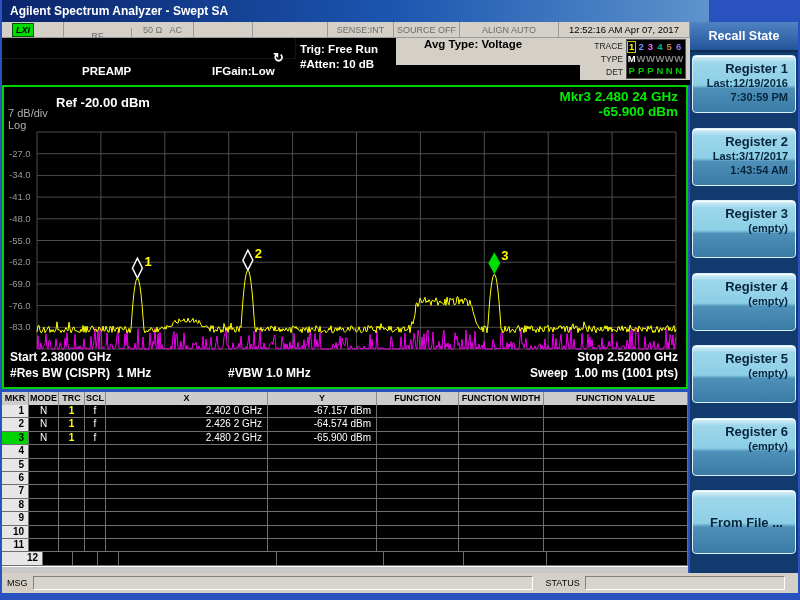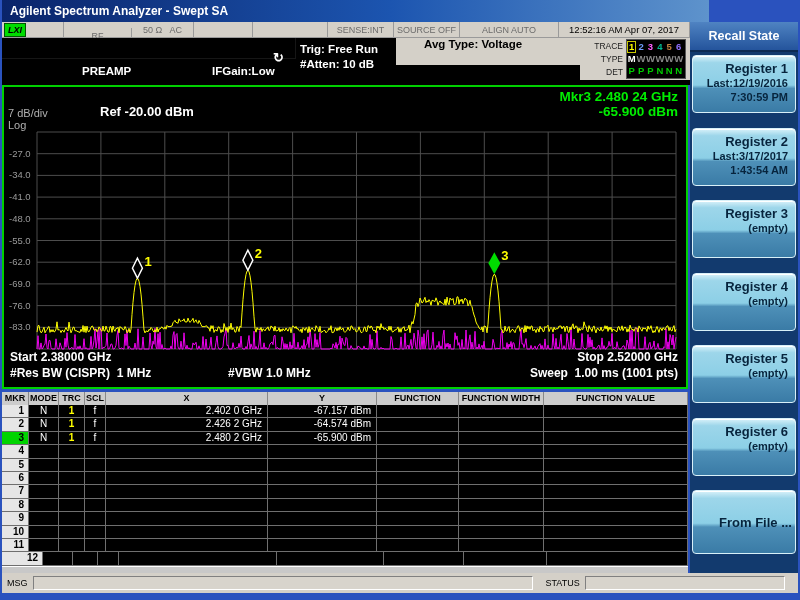--- a/index.html
+++ b/index.html
@@ -77,33 +77,33 @@
   
   #side-panel { position:absolute; left:690px; top:22px; width:108px; height:551px; background:#123a6e; }
   #panel-header { height:30px; background:linear-gradient(180deg,#4f83c2,#24549c);
     color:#fff; font-weight:bold; font-size:12.5px; text-align:center; line-height:28px;
     border-bottom:2px solid #0c2a52; }
   .sp-btn { position:absolute; left:2px; width:104px; border-radius:4px; border:1px solid #d8f0f8;
     background:linear-gradient(180deg,#d9f2fa 0%,#9dd6ea 12%,#8ccfe6 52%,#4e90b8 58%,#3a7ba6 100%);
     box-shadow:inset 0 1px 0 #fff; color:#07243d; text-align:right; padding:5px 7px 0 0; cursor:pointer; }
   .sp-btn .b1 { font-size:13px; font-weight:bold; line-height:15px; }
   .sp-btn .b2,.sp-btn .b3 { font-size:11px; font-weight:bold; line-height:14px; }
-  .sp-btn.file { display:flex; align-items:center; justify-content:flex-end; padding:0 3px 0 0; }
+  .sp-btn.file { display:flex; align-items:center; justify-content:flex-end; padding:0 12px 0 0; }
 </style>
 </head>
 <body>
 
 <div id="screen">
 
   <div id="title-bar">
     <span>Agilent Spectrum Analyzer - Swept SA</span>
   </div>
 
   <div id="status-strip">
-      <div class="strip-cell" style="width: 62px; justify-content: flex-start;">
+      <div class="strip-cell" style="width: 62px; justify-content: flex-start; padding-left: 8px;">
         <span id="lxi-box">LXI</span>
       </div>
       <div class="strip-cell" style="width: 68px; margin-top: 6px;">RF</div>
       <div class="strip-cell" style="width: 62px;">50 Ω&nbsp;&nbsp;&nbsp;AC</div>
       <div class="strip-cell" style="width: 59px;"></div>
       <div class="strip-cell" style="width: 75px;"></div>
       <div class="strip-cell" style="width: 66px;">SENSE:INT</div>
       <div class="strip-cell" style="width: 66px;">SOURCE OFF</div>
       <div class="strip-cell" style="width: 99px;">ALIGN AUTO</div>
       <div class="strip-cell time" style="width: 131px;">12:52:16 AM Apr 07, 2017</div>
@@ -191,21 +191,21 @@
         <polyline points="33.0,245.1 34.0,238.7 35.0,238.4 36.0,243.6 37.0,245.7 38.0,245.1 39.0,242.4 40.0,240.2 41.0,245.8 42.0,243.8 43.0,242.6 44.0,240.3 45.0,239.5 46.0,245.4 47.0,242.6 48.0,244.9 49.0,242.6 50.0,245.0 51.0,244.5 52.0,242.0 53.0,234.8 54.0,243.2 55.0,242.3 56.0,243.3 57.0,245.6 58.0,243.3 59.0,243.5 60.0,245.2 61.0,242.5 62.0,240.5 63.0,242.8 64.0,244.0 65.0,235.1 66.0,241.9 67.0,245.8 68.0,243.5 69.0,240.3 70.0,240.1 71.0,243.8 72.0,243.6 73.0,244.1 74.0,244.8 75.0,244.9 76.0,245.5 77.0,242.2 78.0,244.5 79.0,238.5 80.0,245.2 81.0,239.2 82.0,245.6 83.0,239.1 84.0,244.4 85.0,244.8 86.0,242.9 87.0,240.5 88.0,238.9 89.0,239.7 90.0,243.0 91.0,243.3 92.0,241.9 93.0,244.8 94.0,243.3 95.0,239.8 96.0,241.5 97.0,243.4 98.0,244.3 99.0,239.0 100.0,244.1 101.0,243.8 102.0,239.1 103.0,242.4 104.0,245.1 105.0,245.0 106.0,239.5 107.0,239.8 108.0,245.4 109.0,239.0 110.0,242.7 111.0,244.3 112.0,241.4 113.0,241.7 114.0,240.2 115.0,245.8 116.0,239.5 117.0,240.8 118.0,241.0 119.0,242.9 120.0,242.7 121.0,239.5 122.0,241.7 123.0,245.7 124.0,245.0 125.0,241.3 126.0,245.9 127.0,242.2 128.0,227.5 129.0,215.3 130.0,205.6 131.0,198.4 132.0,193.7 133.0,191.4 134.0,191.6 135.0,194.3 136.0,199.5 137.0,207.1 138.0,217.3 139.0,229.9 140.0,243.0 141.0,245.9 142.0,244.1 143.0,244.1 144.0,244.8 145.0,242.3 146.0,243.2 147.0,240.4 148.0,241.5 149.0,243.9 150.0,245.1 151.0,242.6 152.0,245.2 153.0,240.1 154.0,245.1 155.0,241.8 156.0,242.1 157.0,240.6 158.0,239.9 159.0,241.6 160.0,242.0 161.0,239.8 162.0,242.2 163.0,238.4 164.0,239.7 165.0,239.5 166.0,239.7 167.0,239.2 168.0,239.1 169.0,235.7 170.0,234.7 171.0,233.3 172.0,235.5 173.0,235.5 174.0,236.4 175.0,231.8 176.0,233.9 177.0,234.5 178.0,233.4 179.0,233.7 180.0,231.8 181.0,234.9 182.0,234.9 183.0,235.0 184.0,231.1 185.0,234.0 186.0,235.4 187.0,234.1 188.0,233.1 189.0,231.3 190.0,235.5 191.0,234.2 192.0,232.8 193.0,235.4 194.0,236.5 195.0,233.4 196.0,235.4 197.0,237.6 198.0,239.7 199.0,239.5 200.0,239.7 201.0,239.6 202.0,238.8 203.0,239.1 204.0,241.0 205.0,240.9 206.0,244.3 207.0,238.6 208.0,241.7 209.0,238.7 210.0,245.4 211.0,243.0 212.0,242.9 213.0,244.2 214.0,240.3 215.0,239.8 216.0,241.9 217.0,245.7 218.0,242.6 219.0,244.9 220.0,236.5 221.0,240.1 222.0,243.6 223.0,240.4 224.0,245.4 225.0,239.3 226.0,242.3 227.0,236.1 228.0,242.8 229.0,240.7 230.0,241.9 231.0,245.2 232.0,244.8 233.0,239.5 234.0,241.4 235.0,244.6 236.0,239.1 237.0,240.4 238.0,225.9 239.0,212.6 240.0,201.8 241.0,193.4 242.0,187.5 243.0,184.1 244.0,183.2 245.0,184.8 246.0,188.8 247.0,195.3 248.0,204.3 249.0,215.8 250.0,229.8 251.0,241.4 252.0,245.2 253.0,240.5 254.0,242.7 255.0,241.6 256.0,243.1 257.0,240.4 258.0,244.5 259.0,241.8 260.0,242.5 261.0,243.9 262.0,241.7 263.0,241.7 264.0,239.8 265.0,243.6 266.0,242.7 267.0,238.9 268.0,240.3 269.0,240.4 270.0,244.1 271.0,239.2 272.0,244.1 273.0,243.5 274.0,243.6 275.0,240.7 276.0,244.9 277.0,242.1 278.0,244.2 279.0,241.6 280.0,243.2 281.0,243.5 282.0,241.0 283.0,242.7 284.0,244.2 285.0,241.6 286.0,240.4 287.0,245.8 288.0,240.7 289.0,238.8 290.0,239.9 291.0,241.3 292.0,239.4 293.0,242.1 294.0,241.4 295.0,243.4 296.0,244.4 297.0,241.9 298.0,245.7 299.0,240.6 300.0,241.7 301.0,243.5 302.0,240.6 303.0,241.4 304.0,245.8 305.0,239.6 306.0,245.0 307.0,241.9 308.0,240.8 309.0,242.4 310.0,243.4 311.0,244.2 312.0,238.7 313.0,240.5 314.0,241.6 315.0,245.0 316.0,239.3 317.0,245.6 318.0,244.7 319.0,244.4 320.0,243.3 321.0,243.6 322.0,245.8 323.0,244.8 324.0,243.6 325.0,241.1 326.0,242.9 327.0,238.7 328.0,245.7 329.0,245.5 330.0,244.9 331.0,241.2 332.0,241.0 333.0,243.9 334.0,240.8 335.0,243.3 336.0,239.7 337.0,242.5 338.0,242.4 339.0,241.0 340.0,244.4 341.0,245.4 342.0,244.3 343.0,243.1 344.0,240.2 345.0,242.9 346.0,243.5 347.0,238.9 348.0,239.3 349.0,242.0 350.0,242.5 351.0,241.5 352.0,244.8 353.0,244.7 354.0,243.2 355.0,239.8 356.0,243.0 357.0,245.5 358.0,245.6 359.0,244.5 360.0,240.5 361.0,239.9 362.0,244.5 363.0,244.4 364.0,238.6 365.0,239.4 366.0,241.2 367.0,238.9 368.0,240.0 369.0,243.1 370.0,243.8 371.0,243.0 372.0,245.8 373.0,239.1 374.0,241.1 375.0,239.3 376.0,242.9 377.0,236.6 378.0,240.9 379.0,239.8 380.0,242.6 381.0,241.2 382.0,241.9 383.0,243.5 384.0,243.6 385.0,239.2 386.0,243.2 387.0,239.3 388.0,244.5 389.0,245.1 390.0,243.7 391.0,242.9 392.0,242.9 393.0,241.8 394.0,239.9 395.0,245.2 396.0,241.4 397.0,245.3 398.0,241.0 399.0,241.0 400.0,239.6 401.0,243.9 402.0,243.0 403.0,243.2 404.0,241.7 405.0,238.2 406.0,245.7 407.0,238.6 408.0,234.6 409.0,236.9 410.0,232.0 411.0,227.6 412.0,216.5 413.0,215.9 414.0,219.6 415.0,216.6 416.0,211.0 417.0,213.3 418.0,216.0 419.0,215.2 420.0,212.5 421.0,210.3 422.0,215.6 423.0,213.8 424.0,215.1 425.0,212.6 426.0,214.5 427.0,218.3 428.0,213.3 429.0,213.5 430.0,214.1 431.0,214.5 432.0,210.8 433.0,213.6 434.0,218.3 435.0,215.3 436.0,213.9 437.0,215.8 438.0,215.7 439.0,216.8 440.0,217.8 441.0,212.2 442.0,218.3 443.0,210.1 444.0,215.8 445.0,217.8 446.0,211.0 447.0,212.6 448.0,212.9 449.0,211.5 450.0,217.6 451.0,217.5 452.0,216.6 453.0,209.9 454.0,209.9 455.0,217.2 456.0,212.6 457.0,214.4 458.0,212.0 459.0,216.7 460.0,213.7 461.0,211.1 462.0,212.6 463.0,213.0 464.0,218.9 465.0,217.1 466.0,213.3 467.0,218.6 468.0,219.7 469.0,224.4 470.0,228.0 471.0,230.7 472.0,235.0 473.0,237.2 474.0,238.6 475.0,241.0 476.0,241.6 477.0,242.8 478.0,239.8 479.0,245.0 480.0,239.0 481.0,239.3 482.0,239.9 483.0,245.8 484.0,237.2 485.0,222.7 486.0,210.7 487.0,201.1 488.0,194.1 489.0,189.5 490.0,187.4 491.0,187.8 492.0,190.7 493.0,196.1 494.0,203.9 495.0,214.2 496.0,227.0 497.0,242.3 498.0,242.4 499.0,245.9 500.0,244.9 501.0,239.1 502.0,243.9 503.0,244.1 504.0,240.9 505.0,239.5 506.0,245.5 507.0,244.1 508.0,242.5 509.0,242.5 510.0,244.1 511.0,245.7 512.0,242.3 513.0,241.3 514.0,238.7 515.0,239.4 516.0,244.3 517.0,241.5 518.0,241.4 519.0,241.3 520.0,245.8 521.0,238.5 522.0,245.0 523.0,238.9 524.0,241.9 525.0,239.5 526.0,242.4 527.0,239.1 528.0,239.0 529.0,243.9 530.0,242.6 531.0,242.8 532.0,245.6 533.0,242.1 534.0,241.7 535.0,245.1 536.0,239.3 537.0,242.1 538.0,241.3 539.0,244.6 540.0,244.3 541.0,239.5 542.0,240.5 543.0,239.3 544.0,238.2 545.0,244.6 546.0,241.8 547.0,240.4 548.0,241.7 549.0,245.1 550.0,240.2 551.0,242.7 552.0,241.8 553.0,241.7 554.0,241.7 555.0,239.0 556.0,239.3 557.0,238.9 558.0,241.9 559.0,239.8 560.0,239.5 561.0,244.7 562.0,240.3 563.0,239.0 564.0,244.7 565.0,245.5 566.0,240.0 567.0,242.9 568.0,239.0 569.0,236.8 570.0,241.9 571.0,241.0 572.0,238.8 573.0,239.8 574.0,245.7 575.0,241.0 576.0,243.6 577.0,241.7 578.0,242.0 579.0,242.4 580.0,234.8 581.0,238.7 582.0,239.3 583.0,243.8 584.0,244.9 585.0,238.6 586.0,241.7 587.0,241.9 588.0,244.5 589.0,240.3 590.0,238.9 591.0,242.9 592.0,245.9 593.0,241.7 594.0,241.2 595.0,243.1 596.0,243.7 597.0,240.0 598.0,243.8 599.0,243.8 600.0,241.9 601.0,238.7 602.0,242.1 603.0,238.9 604.0,244.4 605.0,240.1 606.0,242.6 607.0,240.0 608.0,244.7 609.0,241.9 610.0,242.9 611.0,243.1 612.0,244.5 613.0,244.5 614.0,240.0 615.0,239.5 616.0,243.3 617.0,242.8 618.0,238.8 619.0,243.7 620.0,241.3 621.0,239.9 622.0,241.1 623.0,245.1 624.0,241.7 625.0,244.6 626.0,238.1 627.0,241.1 628.0,242.8 629.0,242.1 630.0,244.3 631.0,241.3 632.0,240.7 633.0,241.8 634.0,245.0 635.0,238.9 636.0,241.0 637.0,242.4 638.0,244.2 639.0,240.7 640.0,242.1 641.0,241.1 642.0,241.8 643.0,244.5 644.0,239.0 645.0,242.2 646.0,241.5 647.0,238.7 648.0,242.9 649.0,245.8 650.0,243.7 651.0,245.3 652.0,241.9 653.0,239.4 654.0,242.6 655.0,245.4 656.0,241.2 657.0,241.3 658.0,243.7 659.0,240.8 660.0,241.4 661.0,242.9 662.0,240.6 663.0,238.9 664.0,238.9 665.0,243.7 666.0,240.5 667.0,243.4 668.0,244.0 669.0,240.6 670.0,238.6 671.0,244.8 672.0,242.3" fill="none" stroke="#ffff00" stroke-width="1"></polyline>
         <polygon points="133.41428571428673,191.18669999999997 138.41428571428673,181.18669999999997 133.41428571428673,171.18669999999997 128.41428571428673,181.18669999999997" fill="#000" stroke="#fff" stroke-width="1.4"></polygon>
         <text x="140.41428571428673" y="179.18669999999997" fill="#ffff00" font-size="13" font-weight="bold">1</text>
         <polygon points="243.87000000000089,183.1794 248.87000000000089,173.1794 243.87000000000089,163.1794 238.87000000000089,173.1794" fill="#000" stroke="#fff" stroke-width="1.4"></polygon>
         <text x="250.87000000000089" y="171.1794" fill="#ffff00" font-size="13" font-weight="bold">2</text>
         <polygon points="490.3414285714284,187.29000000000002 496.3414285714284,176.29000000000002 490.3414285714284,165.29000000000002 484.3414285714284,176.29000000000002" fill="#00dd00" stroke="none" stroke-width="1.4"></polygon>
         <text x="497.3414285714284" y="173.29000000000002" fill="#ffff00" font-size="13" font-weight="bold">3</text>
       </svg>
     <div class="disp-text" id="scale-label" style="left:4px;top:20px;">7 dB/div</div>
     <div class="disp-text" id="log-label" style="left:4px;top:32px;">Log</div>
-    <div class="disp-text" id="ref-label" style="left:52px;top:17px;margin-left:44px;">Ref -20.00 dBm</div>
+    <div class="disp-text" id="ref-label" style="left:52px;top:8px;">Ref -20.00 dBm</div>
     <div id="mkr-readout">
       <div>Mkr3 2.480 24 GHz</div>
       <div>-65.900 dBm</div>
     </div>
     <div id="start-row">
       <span class="annot-b" style="left:6px;">Start 2.38000 GHz</span>
       <span class="annot-b" style="right:8px;">Stop 2.52000 GHz</span>
     </div>
     <div id="bw-row">
       <span class="annot-b" style="left:6px;">#Res BW (CISPR)&nbsp; 1 MHz</span>

